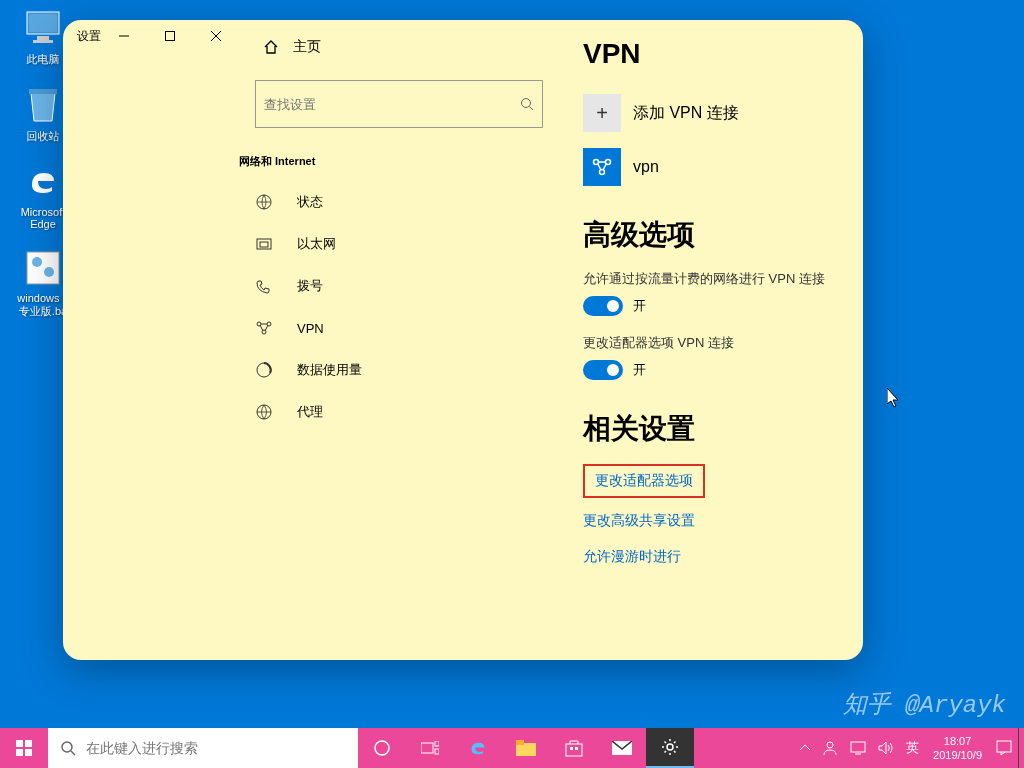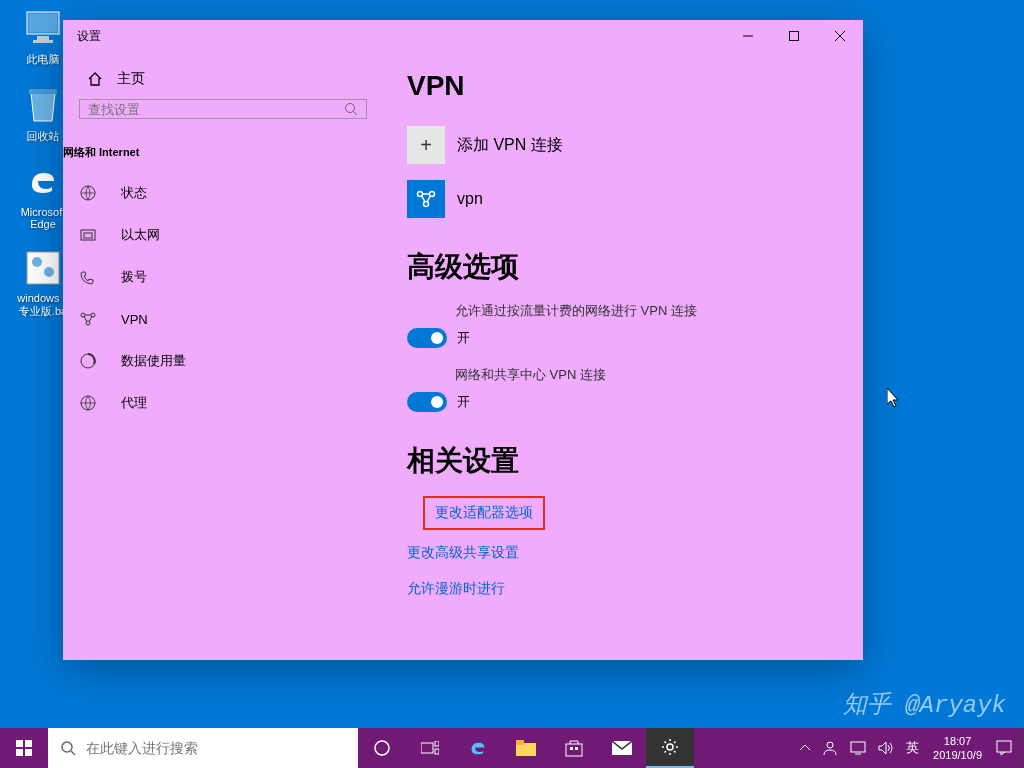--- a/index.html
+++ b/index.html
@@ -5,56 +5,56 @@
 * { margin: 0; padding: 0; box-sizing: border-box; font-family: "Microsoft YaHei", "Segoe UI", sans-serif; }
 body { width: 1024px; height: 768px; background: #0078d7; overflow: hidden; position: relative; }
 
 
 .desktop-icons { position: absolute; left: 8px; top: 8px; width: 70px; }
 .desktop-icon { display: flex; flex-direction: column; align-items: center; margin-bottom: 18px; cursor: pointer; }
 .desktop-icon .icon-img { width: 40px; height: 40px; display: flex; align-items: center; justify-content: center; }
 .desktop-icon span { color: #fff; font-size: 11px; text-align: center; margin-top: 4px; text-shadow: 1px 1px 2px rgba(0,0,0,0.5); }
 
 
-.settings-window { position: absolute; left: 63px; top: 20px; width: 800px; height: 640px; background: #f0abfc; box-shadow: 0 10px 40px rgba(0,0,0,0.3); display: flex; flex-direction: column; }
+.settings-window { position: absolute; left: 63px; top: 20px; width: 800px; height: 640px; background: #fef9c3; box-shadow: 0 10px 40px rgba(0,0,0,0.3); display: flex; flex-direction: row; border-radius: 18px; }
 .titlebar { height: 32px; display: flex; align-items: center; padding-left: 14px; font-size: 12px; color: #000; }
 .titlebar-controls { margin-left: auto; display: flex; }
 .titlebar-btn { width: 46px; height: 32px; display: flex; align-items: center; justify-content: center; cursor: pointer; }
 
 .settings-body { flex: 1; display: flex; overflow: hidden; }
 
 
 .sidebar { width: 320px; padding: 8px 0; }
 .home-btn { display: flex; align-items: center; padding: 10px 24px; gap: 14px; cursor: pointer; font-size: 14px; }
-.search-box { margin: 1px 16px 18px; height: 20px; border: 1px solid #999; display: flex; align-items: center; padding: 0 8px; }
+.search-box { margin: 14px 16px 18px; height: 48px; border: 1px solid #999; display: flex; align-items: center; padding: 0 8px; }
 .search-box input { flex: 1; border: none; outline: none; font-size: 13px; background: transparent; }
 .sidebar-header { padding: 8px 0 12px; font-size: 11px; font-weight: 600; }
 .sidebar-item { display: flex; align-items: center; padding: 12px 16px; gap: 24px; cursor: pointer; font-size: 13px; }
 .sidebar-item .icon { width: 18px; display: flex; justify-content: center; }
 
 
 .main { flex: 1; padding: 18px 24px 0 24px; overflow-y: auto; position: relative; }
 .main::-webkit-scrollbar { width: 4px; }
 .main::-webkit-scrollbar-thumb { background: #888; }
 .main h1 { font-size: 28px; font-weight: 600; margin-bottom: 24px; }
 .main h2 { font-size: 28px; font-weight: 600; margin: 30px 0 16px; }
 .vpn-add { display: flex; align-items: center; gap: 12px; margin-bottom: 16px; cursor: pointer; }
 .vpn-add .plus-box { width: 38px; height: 38px; background: #e6e6e6; display: flex; align-items: center; justify-content: center; font-size: 20px; color: #333; }
 .vpn-entry { display: flex; align-items: center; gap: 12px; margin-bottom: 12px; cursor: pointer; }
 .vpn-entry .vpn-box { width: 38px; height: 38px; background: #0078d7; display: flex; align-items: center; justify-content: center; color: #fff; }
-.option-label { font-size: 13px; color: #333; margin-top: 12px; margin-bottom: 8px; margin-left: 48px; }
+.option-label { font-size: 13px; color: #333; margin-top: 12px; margin-bottom: 8px; }
 .toggle-row { display: flex; align-items: center; gap: 10px; margin-bottom: 18px; }
 .toggle { width: 40px; height: 20px; background: #0078d7; border-radius: 10px; position: relative; cursor: pointer; }
 .toggle::after { content: ""; position: absolute; width: 12px; height: 12px; background: #fff; border-radius: 50%; top: 4px; right: 4px; }
 .toggle-label { font-size: 13px; }
 .link-item { display: block; color: #0066cc; font-size: 14px; margin-bottom: 18px; cursor: pointer; }
-.highlighted { border: 2px solid #d93025; padding: 6px 10px; display: inline-block; margin-bottom: 14px; margin-left: 16px; }
-
-
-.taskbar { position: absolute; bottom: 0; left: 0; right: 0; height: 40px; background: #701a75; display: flex; align-items: center; color: #fff; }
+.highlighted { border: 2px solid #d93025; padding: 6px 10px; display: inline-block; margin-bottom: 14px; }
+
+
+.taskbar { position: absolute; bottom: 0; left: 0; right: 0; height: 40px; background: #ec4899; display: flex; align-items: center; color: #fff; }
 .start-btn { width: 48px; height: 40px; display: flex; align-items: center; justify-content: center; cursor: pointer; }
 .taskbar-search { width: 310px; height: 40px; background: #fff; display: flex; align-items: center; padding: 0 12px; gap: 10px; color: #666; }
 .taskbar-search input { flex: 1; border: none; outline: none; font-size: 14px; }
 .taskbar-icons { display: flex; height: 100%; }
 .taskbar-icon { width: 48px; display: flex; align-items: center; justify-content: center; cursor: pointer; }
 .taskbar-icon.active { background: #333; border-bottom: 2px solid #76b9ed; }
 .taskbar-right { margin-left: auto; display: flex; align-items: center; height: 100%; font-size: 11px; }
 .tray-icon { padding: 0 6px; cursor: pointer; display:flex; align-items:center; height:100%; }
 .tray-time { text-align: center; padding: 0 8px; line-height: 1.3; cursor: pointer; }
 
@@ -234,21 +234,21 @@
       </div>
 
       <h2>高级选项</h2>
 
       <div class="option-label">允许通过按流量计费的网络进行 VPN 连接</div>
       <div class="toggle-row">
         <div class="toggle"></div>
         <span class="toggle-label">开</span>
       </div>
 
-      <div class="option-label">网络和共享中心 VPN 连接</div>
+      <div class="option-label">更改适配器选项 VPN 连接</div>
       <div class="toggle-row">
         <div class="toggle"></div>
         <span class="toggle-label">开</span>
       </div>
 
       <h2>相关设置</h2>
 
       <span class="link-item highlighted">更改适配器选项</span>
       <span class="link-item">更改高级共享设置</span>
       <span class="link-item">允许漫游时进行</span>

